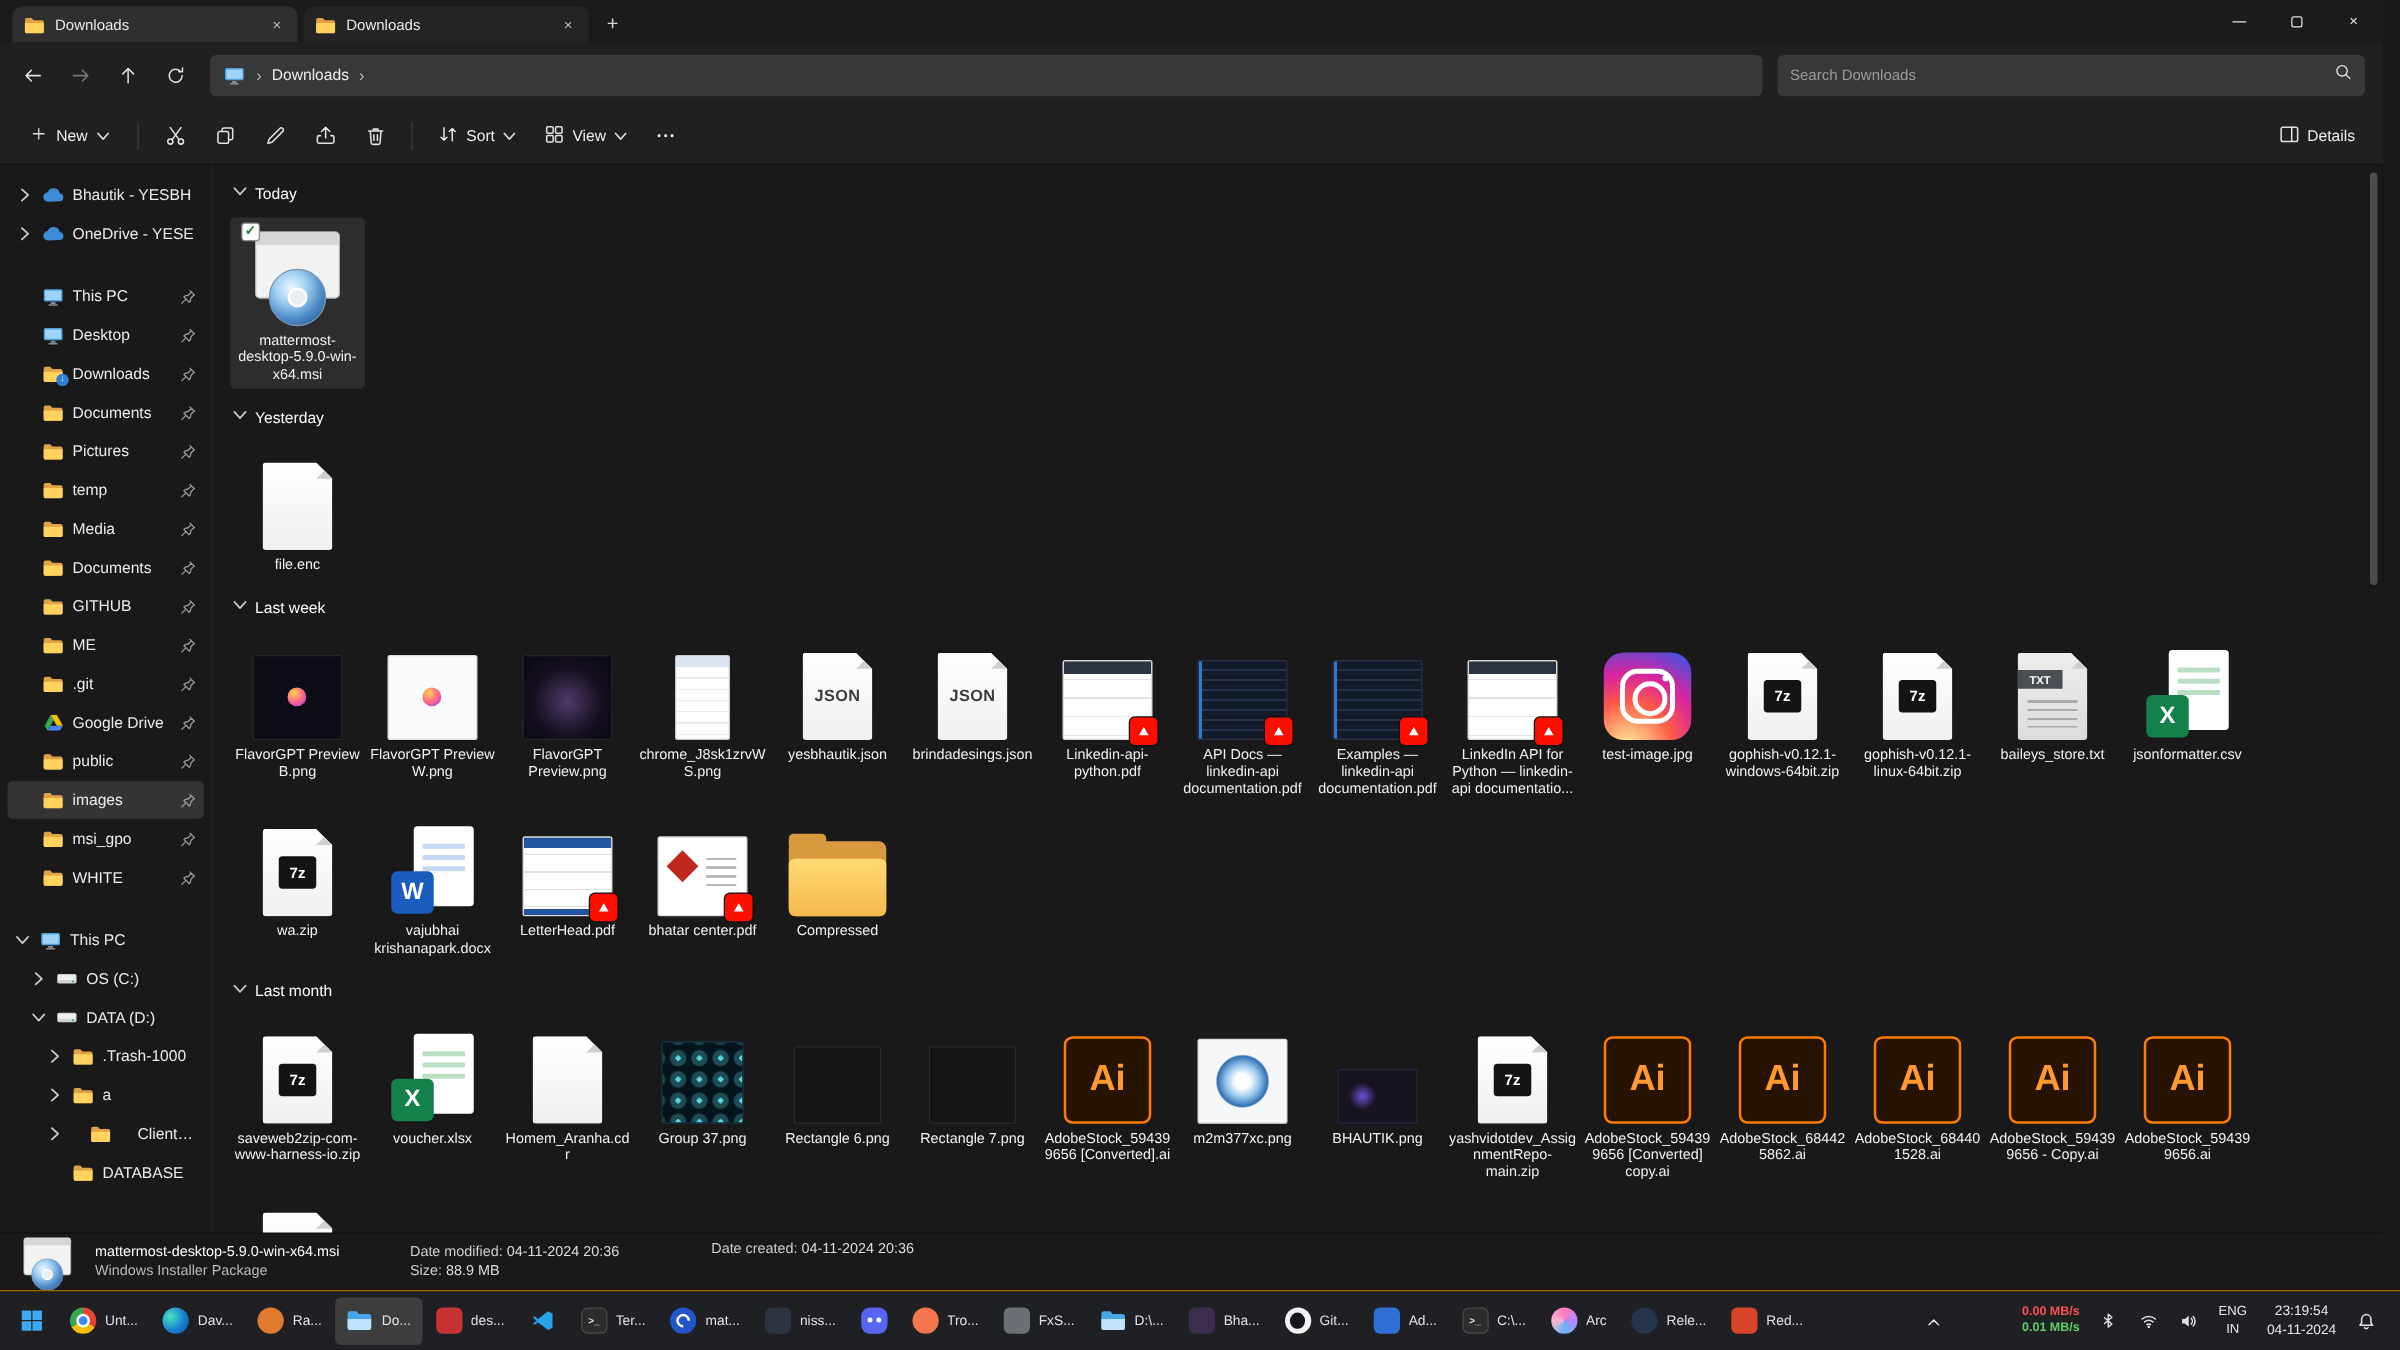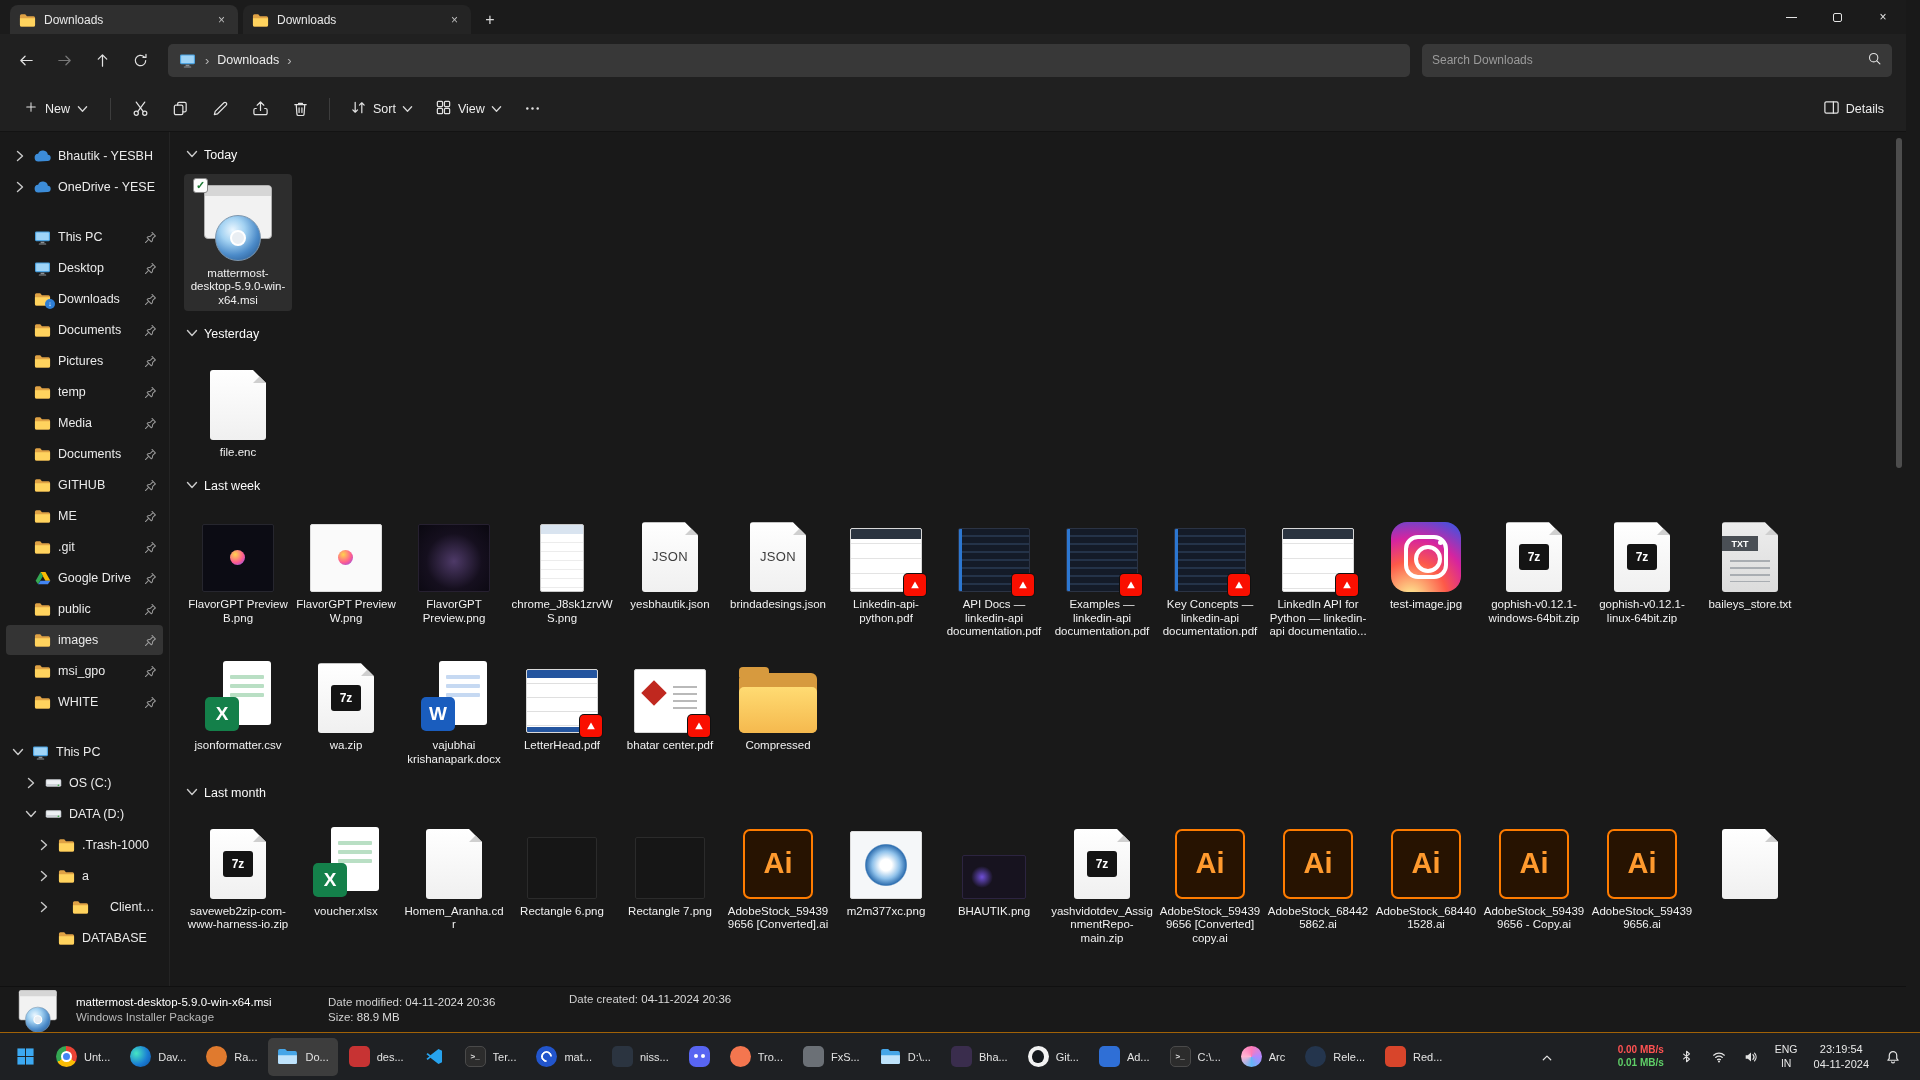--- a/index.html
+++ b/index.html
@@ -66,21 +66,21 @@
   .tile.selected { background:rgba(255,255,255,.09); }
   .tile-check { position:absolute; left:9px; top:4px; width:15px; height:15px; background:#fdfdfd; border:1px solid #8a8a8a; border-radius:3px; color:#1d7a35; font-size:11px; line-height:13px; text-align:center; font-weight:bold; z-index:2; }
   .icon-area { height:84px; display:flex; align-items:flex-end; justify-content:center; }
   .tile-label { margin-top:6px; font-size:11.5px; line-height:1.16; text-align:center; color:#f1f1f1; width:102px; overflow-wrap:break-word; word-break:break-word; max-height:70px; overflow:hidden; }
 
   
   .sheet { position:relative; width:56px; height:70px; background:linear-gradient(#ffffff,#f0f0f0); border-radius:3px;
     clip-path:polygon(0 0, calc(100% - 13px) 0, 100% 13px, 100% 100%, 0 100%); }
   .sheet::before { content:""; position:absolute; right:0; top:0; border-style:solid; border-width:0 0 13px 13px; border-color:transparent transparent #cfcfcf transparent; }
   .sheet-gray { background:linear-gradient(#ededed,#dcdcdc); }
-  .json-word { position:absolute; left:0; right:0; top:27px; text-align:center; color:#3c3c3c; font-weight:normal; font-size:13px; letter-spacing:.3px; }
+  .json-word { position:absolute; left:0; right:0; top:27px; text-align:center; color:#3c3c3c; font-weight:bold; font-size:13px; letter-spacing:.3px; }
   .band-txt { position:absolute; left:0; top:14px; width:36px; height:15px; background:#4a4f55; color:#fff; font-size:9px; font-weight:bold; display:flex; align-items:center; justify-content:center; }
   .sheet-lines { position:absolute; left:8px; right:8px; top:38px; height:22px;
     background:repeating-linear-gradient(#a9adb2 0 2px, transparent 2px 7px); }
   .z7 { position:absolute; left:50%; top:50%; transform:translate(-50%,-50%); width:30px; height:26px; background:#141414; color:#fff; font-weight:bold; font-size:12px; display:flex; align-items:center; justify-content:center; border-radius:3px; }
 
   .office { position:relative; width:66px; height:72px; }
   .off-sheet { position:absolute; right:0; top:0; width:48px; height:64px; background:#fff; border-radius:3px; padding-top:9px; }
   .off-sheet i { display:block; height:4px; margin:5px 7px; border-radius:1px; }
   .off-x i { background:#b9dfc4; }
   .off-w i { background:#c6d9f2; }
@@ -856,32 +856,20 @@
                         <svg viewBox="0 0 20 20" width="14" height="14">
                           <path d="M4.5 14.5 L10 5 L15.5 14.5 Z" fill="#fff"></path>
                         </svg>
                       </div>
                     </div>
                   </div>
                   <div class="tile-label">Examples — linkedin-api documentation.pdf</div>
                 </div>
                 <div class="tile">
                   <div class="icon-area">
-                    <div class="pdfthumb p-code">
-                      <div class="pdf-badge">
-                        <svg viewBox="0 0 20 20" width="14" height="14">
-                          <path d="M4.5 14.5 L10 5 L15.5 14.5 Z" fill="#fff"></path>
-                        </svg>
-                      </div>
-                    </div>
-                  </div>
-                  <div class="tile-label">Key Concepts — linkedin-api documentation.pdf</div>
-                </div>
-                <div class="tile">
-                  <div class="icon-area">
                     <div class="pdfthumb p-web">
                       <div class="pdf-badge">
                         <svg viewBox="0 0 20 20" width="14" height="14">
                           <path d="M4.5 14.5 L10 5 L15.5 14.5 Z" fill="#fff"></path>
                         </svg>
                       </div>
                     </div>
                   </div>
                   <div class="tile-label">LinkedIn API for Python — linkedin-api documentatio...</div>
                 </div>
@@ -1017,20 +1005,26 @@
                   <div class="tile-label">voucher.xlsx</div>
                 </div>
                 <div class="tile">
                   <div class="icon-area">
                     <div class="sheet"></div>
                   </div>
                   <div class="tile-label">Homem_Aranha.cdr</div>
                 </div>
                 <div class="tile">
                   <div class="icon-area">
+                    <div class="imgthumb v-pattern"></div>
+                  </div>
+                  <div class="tile-label">Group 37.png</div>
+                </div>
+                <div class="tile">
+                  <div class="icon-area">
                     <div class="imgthumb v-black"></div>
                   </div>
                   <div class="tile-label">Rectangle 6.png</div>
                 </div>
                 <div class="tile">
                   <div class="icon-area">
                     <div class="imgthumb v-black"></div>
                   </div>
                   <div class="tile-label">Rectangle 7.png</div>
                 </div>

